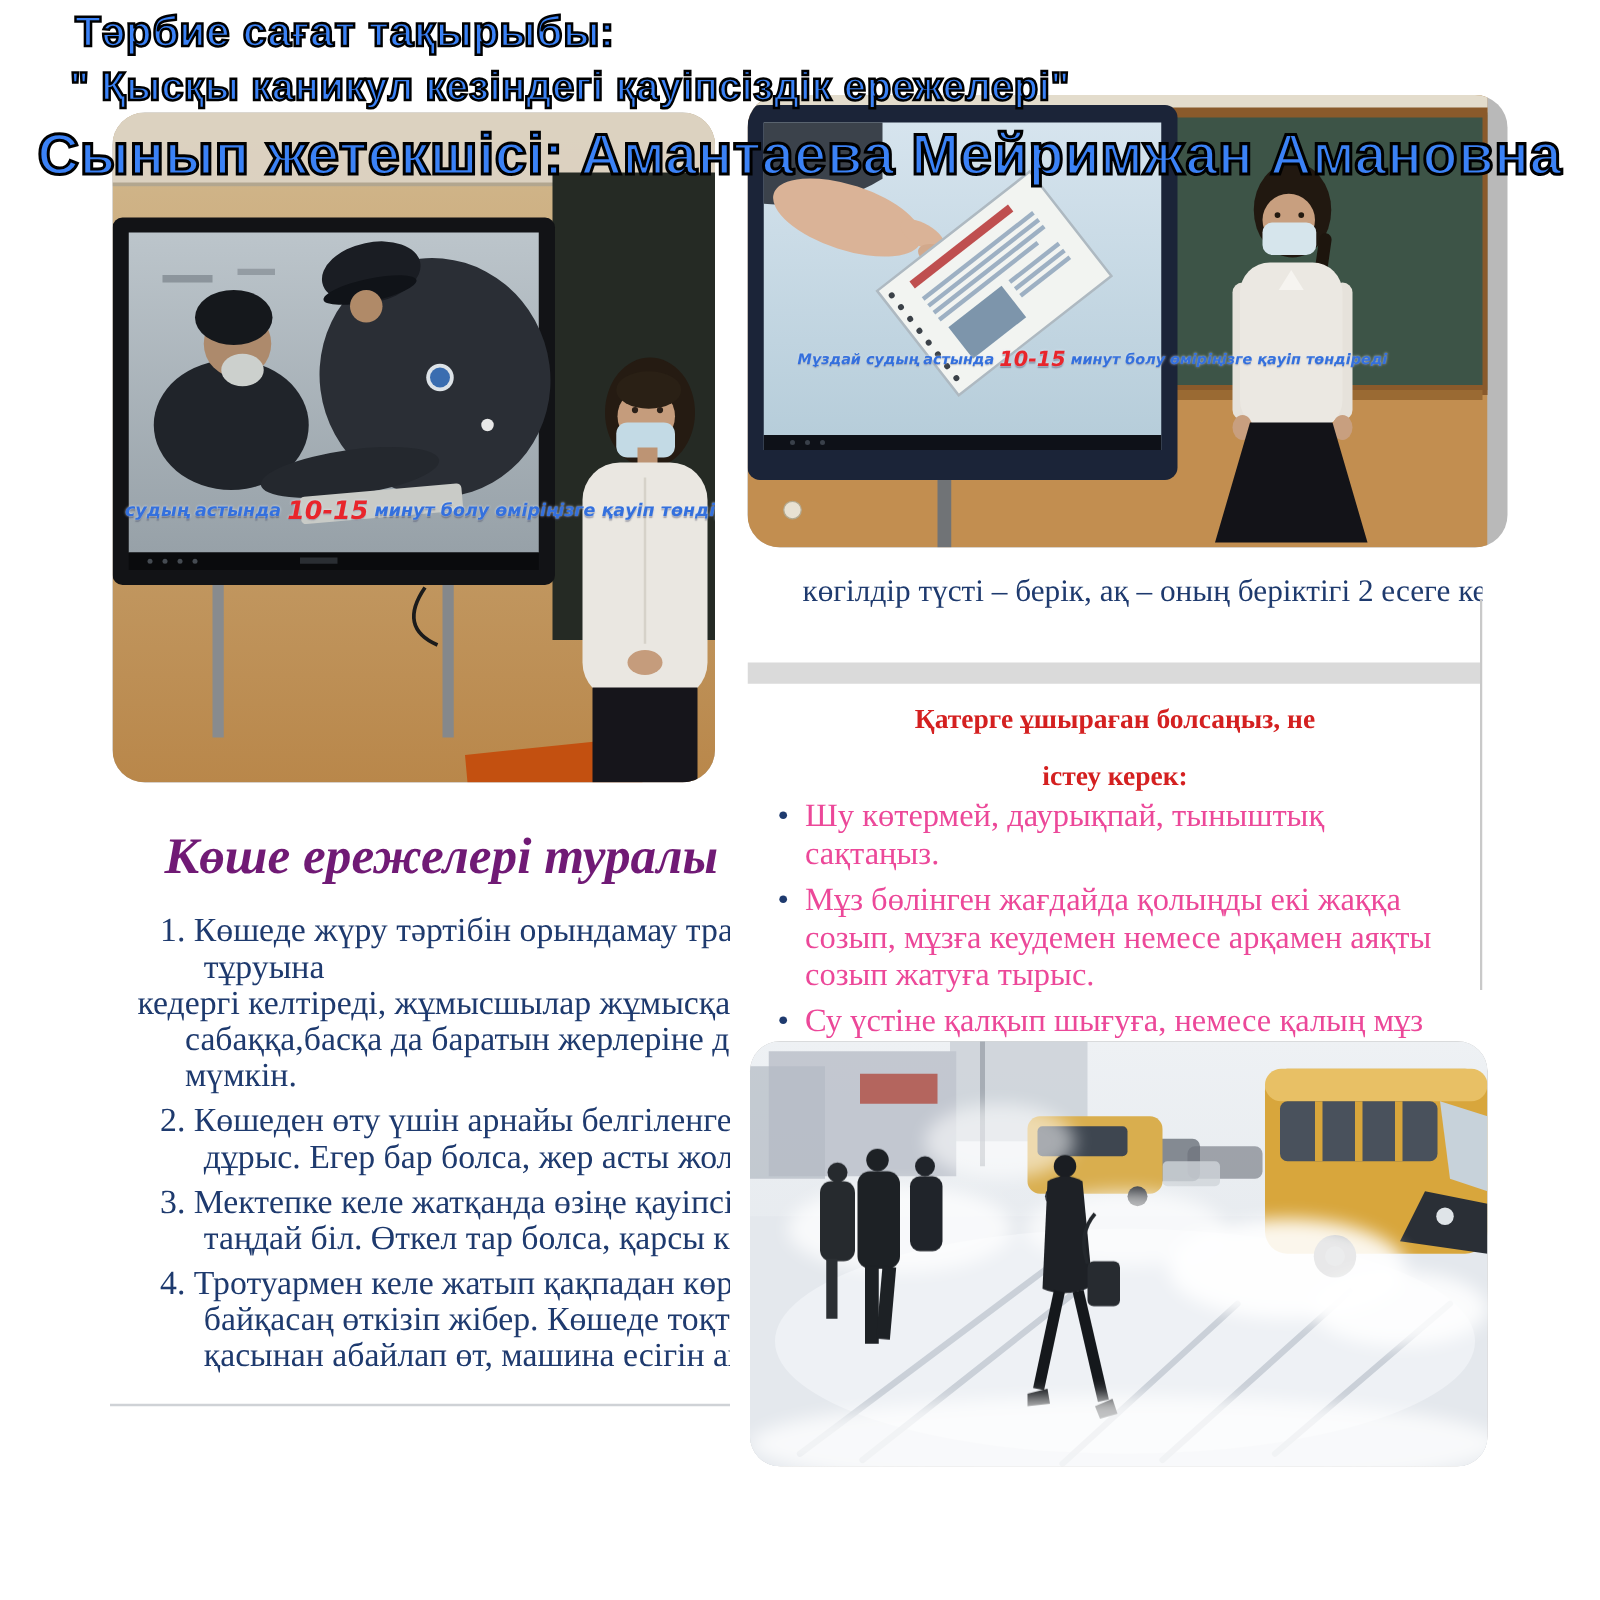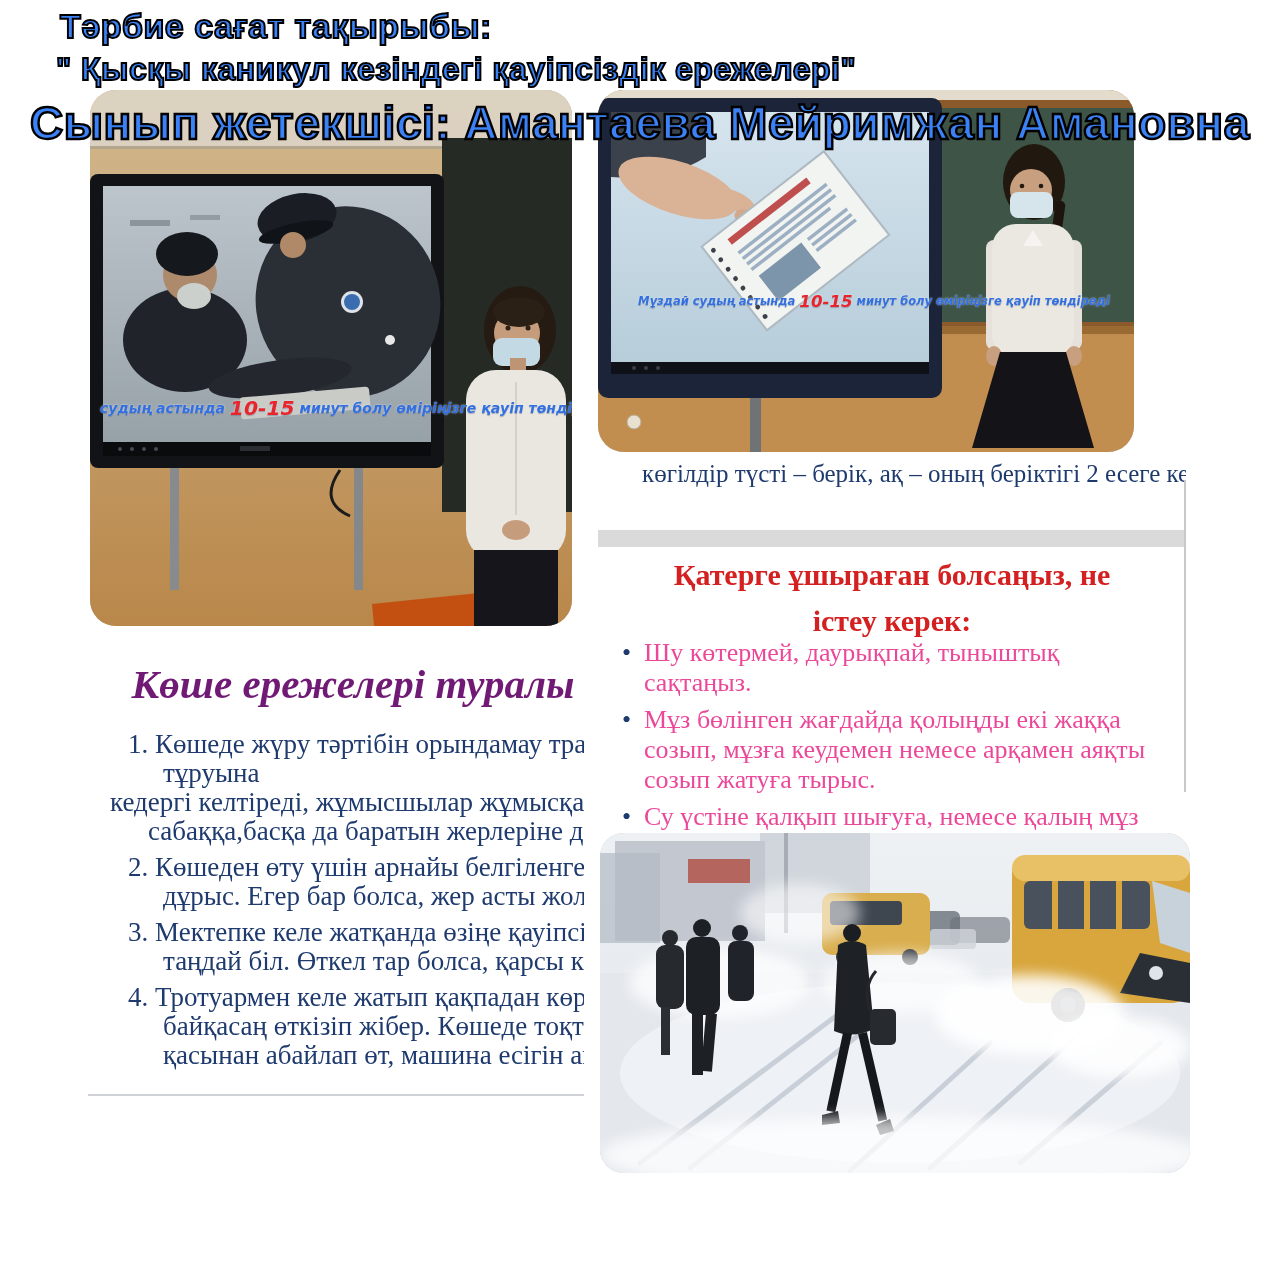--- a/index.html
+++ b/index.html
@@ -12,21 +12,21 @@
     position:absolute;font-weight:bold;color:#3b82f6;white-space:nowrap;
     -webkit-text-stroke:2px #000;z-index:6;letter-spacing:.5px;
   }
   .hdr1{left:60px;top:6px;font-size:34px;line-height:40px}
   .hdr2{left:56px;top:49px;font-size:32px;line-height:40px}
   .hdr3{left:30px;top:96px;font-size:46px;line-height:54px;-webkit-text-stroke:2.4px #000}
   
   .photo{position:absolute;overflow:hidden;background:#b9b9b9;z-index:2}
   .photo svg{display:block}
   .photo-tv{left:90px;top:90px;width:482px;height:536px;border-radius:26px}
-  .photo-board{left:598px;top:90px;width:536px;height:362px;border-radius:26px}
+  .photo-board{left:598px;top:76px;width:608px;height:362px;border-radius:26px}
   .photo-street{left:600px;top:833px;width:590px;height:340px;border-radius:24px}
   .vidcap{
     position:absolute;font-family:"DejaVu Sans",sans-serif;font-style:italic;font-weight:bold;
     color:#3470dd;text-shadow:0 0 2px rgba(230,242,255,.9),0 1px 1px rgba(0,0,40,.35);
     white-space:nowrap;z-index:3;
   }
   .vidcap .hl{color:#e8252b;font-size:1.45em;vertical-align:-2px}
   .cap-tv{left:10px;top:306px;font-size:14px}
   .cap-board{left:40px;top:202px;font-size:11.5px}
   
@@ -50,21 +50,21 @@
   .slide-right{
     position:absolute;left:598px;top:452px;width:588px;height:385px;overflow:hidden;
     background:#fff;font-family:"Liberation Serif",serif;z-index:1;
   }
   .sr-intro{position:absolute;left:44px;white-space:nowrap;font-size:25px;color:#1e3a6e}
   .sr-intro1{top:8px}
   .sr-intro2{top:45px}
   .sr-band{position:absolute;left:0;top:78px;width:586px;height:17px;background:#dadada}
   .sr-title{
     position:absolute;top:100px;left:0;width:100%;text-align:center;
-    font-weight:bold;font-size:30px;line-height:46px;color:#d42020;
+    font-weight:bold;font-size:22px;line-height:46px;color:#d42020;
   }
   .sr-bullets{position:absolute;left:18px;top:186px;width:556px;font-size:26px;line-height:30px;color:#ec4899}
   .sr-b{position:relative;padding-left:28px;margin-bottom:7px}
   .sr-b::before{content:"\2022";position:absolute;left:6px;top:0;color:#1e3a6e}
   .sr-edge{position:absolute;right:0;top:28px;width:2px;height:312px;background:#c9c9c9}
 </style>
 </head>
 <body>
 
 <div class="hdr hdr1">Тәрбие сағат тақырыбы:</div>
@@ -204,20 +204,21 @@
 </div>
 
 <div class="slide-left">
   <div class="sl-title">Көше ережелері туралы</div>
   <div class="sl-list">
     <div class="sl-item">
       <div class="ln l-num">1. Көшеде жүру тәртібін орындамау транспор</div>
       <div class="ln l-cont">тұруына</div>
       <div class="ln l-hang">кедергі келтіреді, жұмысшылар жұмысқа, оқу</div>
       <div class="ln l-mid">сабаққа,басқа да баратын жерлеріне дер ке</div>
+      <div class="ln l-mid">мүмкін.</div>
     </div>
     <div class="sl-item">
       <div class="ln l-num">2. Көшеден өту үшін арнайы белгіленген жер</div>
       <div class="ln l-cont">дұрыс. Егер бар болса, жер асты жолын па</div>
     </div>
     <div class="sl-item">
       <div class="ln l-num">3. Мектепке келе жатқанда өзіңе қауіпсіз бола</div>
       <div class="ln l-cont">таңдай біл. Өткел тар болса, қарсы кездеск</div>
     </div>
     <div class="sl-item">

